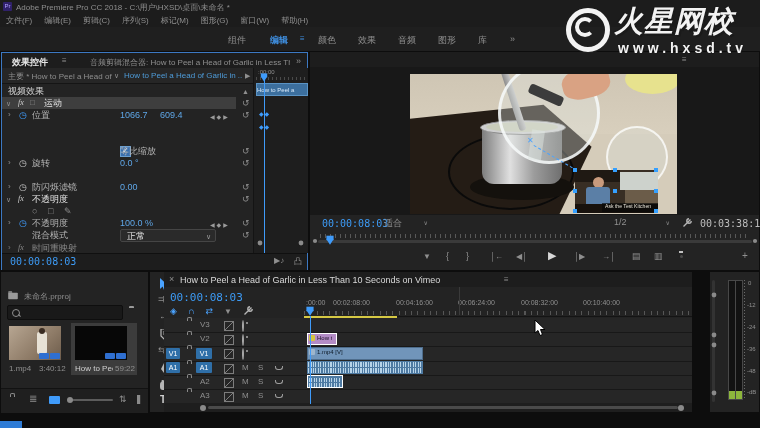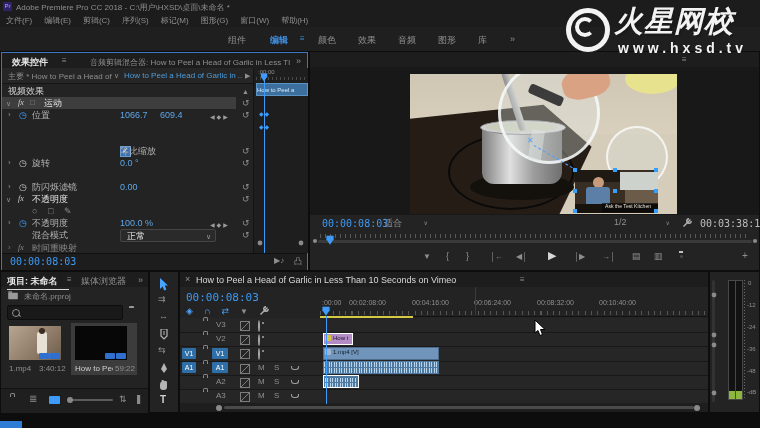--- a/index.html
+++ b/index.html
@@ -322,26 +322,20 @@
       <span class="p g g-stepf t8 dim" style="left:264px;top:6px;" data-name="step-forward-button"></span>
       <span class="p g g-goout t8 dim" style="left:292px;top:6px;" data-name="go-to-out-button"></span>
       <span class="p g g-lift t9 dim" style="left:322px;top:5px;" data-name="lift-button"></span>
       <span class="p g g-extr t9 dim" style="left:344px;top:5px;" data-name="extract-button"></span>
       <span class="p camera" style="left:366px;top:7px;" data-name="export-frame-button"></span>
       <span class="p g g-plus t10 dim" style="left:432px;top:4px;" data-name="button-editor-plus"></span>
     </div>
   </div>
 
   <div class="p panel" style="left:1px;top:272px;width:147px;height:140px;" data-name="project-panel">
-    <div class="p tabbar" style="left:0;top:0;width:147px;height:15px;" data-name="project-tabbar">
-      <span class="p t9 wh nw" style="left:6px;top:3px;width:62px;font-weight:bold;border-bottom:1px solid #dadada;padding-bottom:1px;" data-name="tab-project">项目: 未命名</span>
-      <span class="p g g-menu t8 dim" style="left:66px;top:3px;" data-name="project-panel-menu-icon"></span>
-      <span class="p t9 dim nw" style="left:80px;top:3px;width:54px;" data-name="tab-media-browser">媒体浏览器</span>
-      <span class="p g g-more t9 dim" style="left:137px;top:3px;" data-name="project-tab-overflow-icon"></span>
-    </div>
     <div class="p f" style="left:6px;top:19px;height:10px;gap:5px;" data-name="project-file-row">
       <span class="folder" style="transform:scale(.8);" data-name="project-home-icon"></span>
       <span class="t8 dim" data-name="project-filename">未命名.prproj</span>
     </div>
     <div class="p" style="left:6px;top:33px;width:114px;height:13px;background:#191919;border:1px solid #0e0e0e;border-radius:2px;" data-name="project-search-input">
       <span class="mag" style="position:absolute;left:4px;top:3px;" data-name="search-icon"></span>
     </div>
     <span class="p folder" style="left:128px;top:36px;" data-name="new-bin-icon"></span>
 
     
@@ -394,21 +388,21 @@
     <span class="p g g-slip t9 dim" style="left:8px;top:73px;" data-name="tool-slip"></span>
     <svg class="p" style="left:9px;top:91px;" width="10" height="11" viewBox="0 0 10 11" data-name="tool-pen">
         <path d="M5 0 L8 6 L5 10 L2 6 Z" fill="#b5b5b5"></path>
       </svg>
     <svg class="p" style="left:8px;top:107px;" width="12" height="12" viewBox="0 0 12 12" data-name="tool-hand">
         <path d="M2 6 Q2 3 3.5 3 L3.5 2 Q3.5 1 4.5 1 L5 1 Q6 1 6 2 L8 2 Q9 2 9 3.5 L9 8 Q9 11 6 11 L5 11 Q2 11 2 8 Z" fill="#b5b5b5"></path>
       </svg>
     <span class="p t10" style="left:10px;top:122px;color:#d0d0d0;font-weight:bold;" data-name="tool-type">T</span>
   </div>
 
-  <div class="p panel" style="left:180px;top:272px;width:528px;height:140px;" data-name="timeline-panel">
+  <div class="p panel" style="left:164px;top:272px;width:528px;height:140px;" data-name="timeline-panel">
     <div class="p tabbar" style="left:0;top:0;width:528px;height:15px;" data-name="timeline-tabbar">
       <span class="p g g-x t9 dim" style="left:5px;top:2px;" data-name="timeline-tab-close-icon"></span>
       <span class="p t9 nw" style="left:16px;top:3px;width:320px;color:#d9d9d9;" data-name="tab-timeline-sequence">How to Peel a Head of Garlic in Less Than 10 Seconds on Vimeo</span>
       <span class="p g g-menu t8 dim" style="left:340px;top:3px;" data-name="timeline-panel-menu-icon"></span>
     </div>
 
     <span class="p tc t11" style="left:6px;top:19px;" data-name="timeline-timecode">00:00:08:03</span>
     <div class="p f" style="left:6px;top:33px;height:12px;gap:11px;" data-name="timeline-toolbar">
       <span class="g g-nest t9" style="color:#4aa3ff;" data-name="nest-insert-icon"></span>
       <span class="g g-magnet t9" style="color:#4aa3ff;" data-name="snap-icon"></span>

